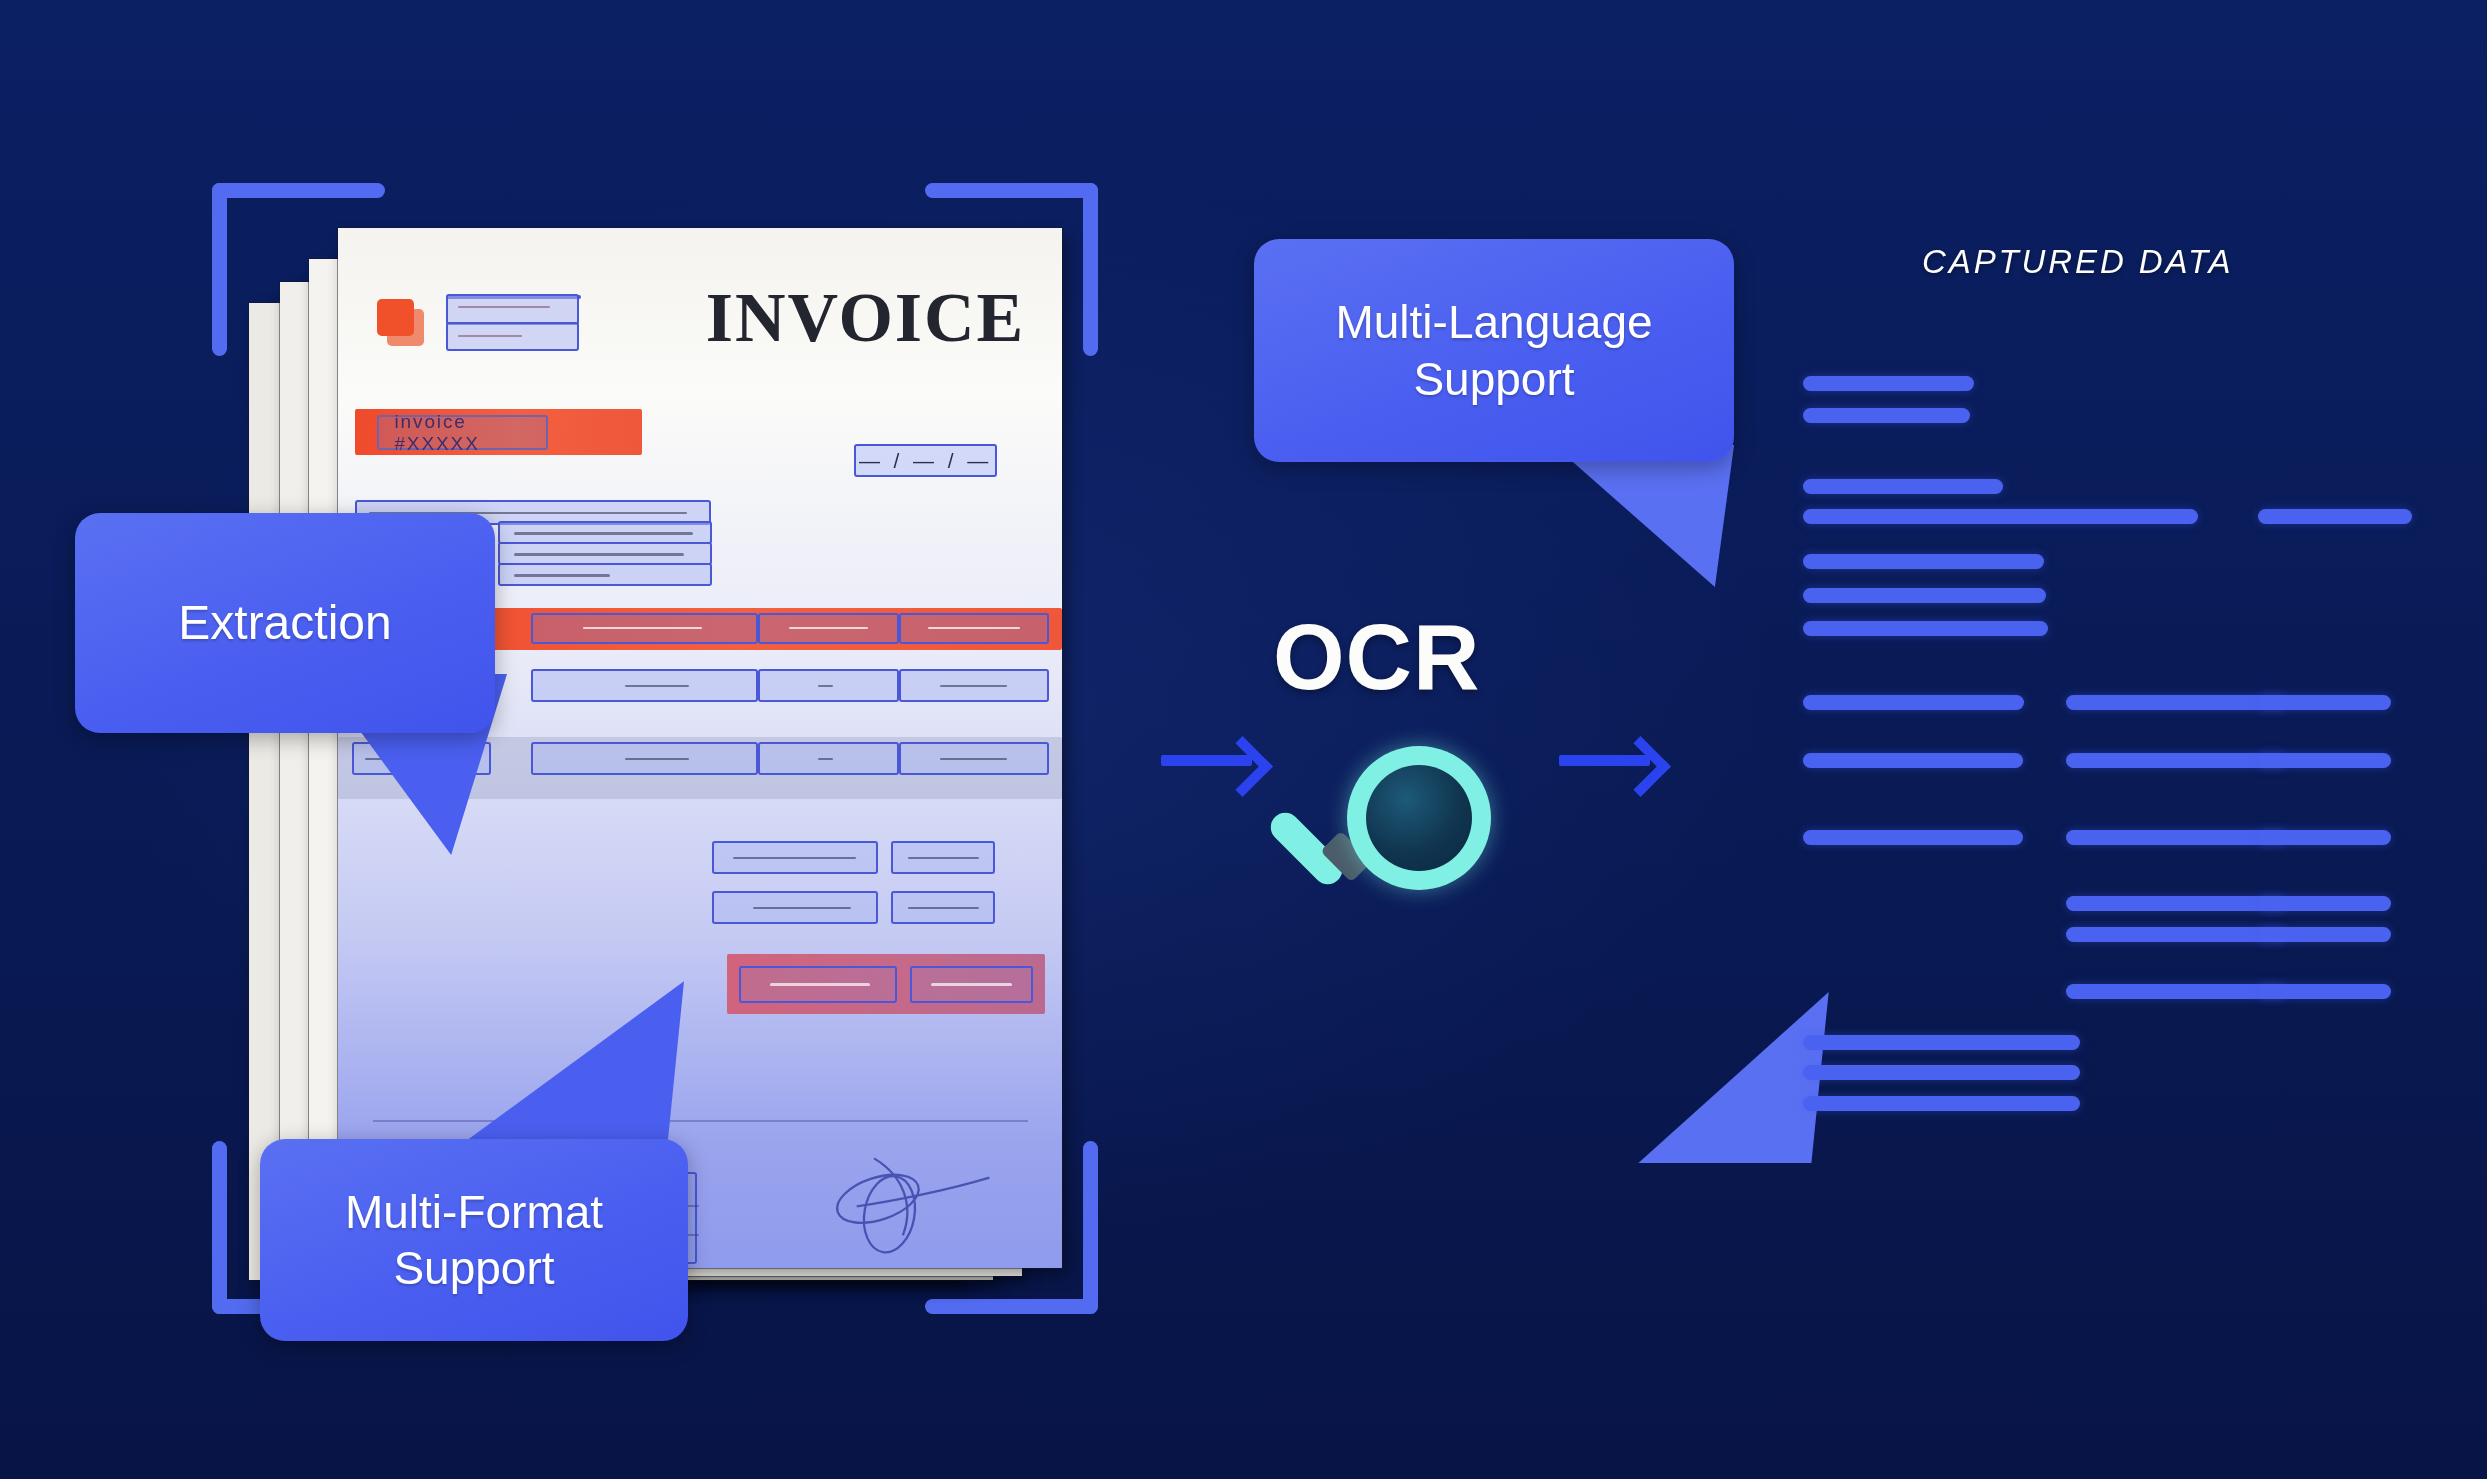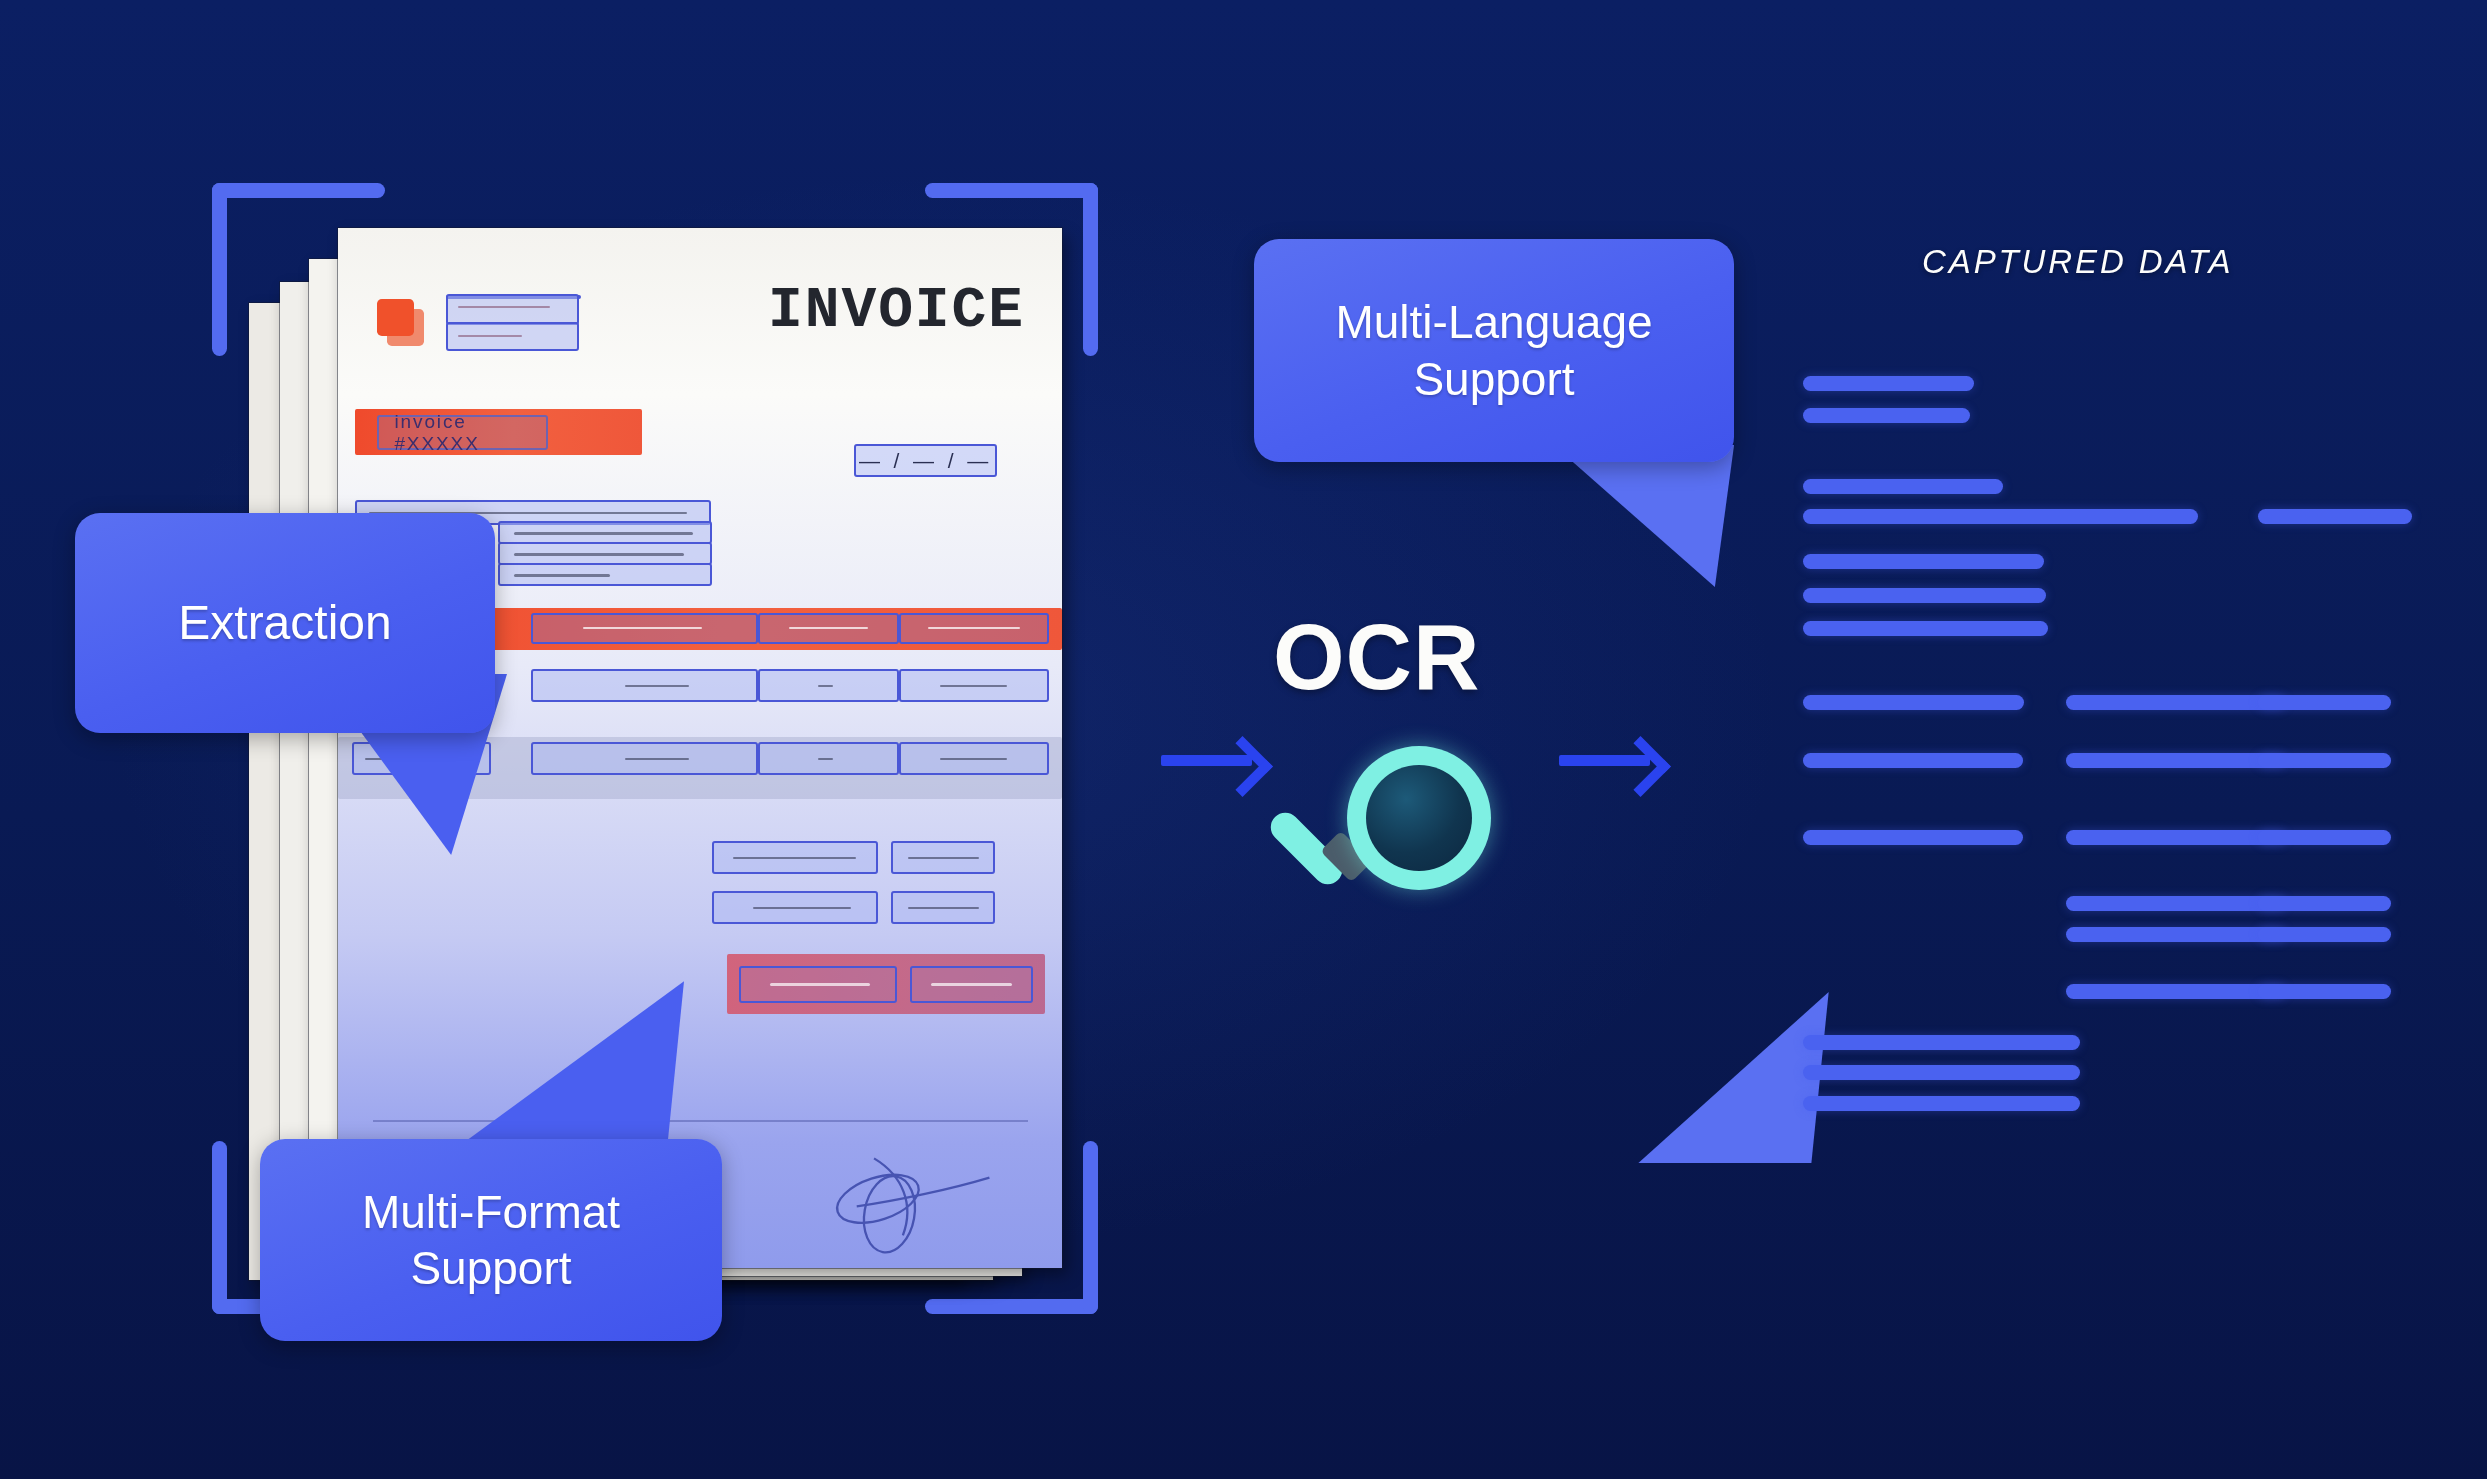--- a/index.html
+++ b/index.html
@@ -23,22 +23,22 @@
   .sheet{position:absolute;background:#f2f2ee;
          box-shadow:0 0 0 1px rgba(20,24,40,.45), 5.8px 7.7px 15.4px rgba(0,0,0,.40);}
   .sheet.s3{left:0px;  top:75px;  width:713px;height:977px;background:#eceae5;}
   .sheet.s2{left:31px; top:54px;  width:713px;height:998px;background:#f0efeb;}
   .sheet.s1{left:60px; top:31px;  width:713px;height:1017px;background:#f4f3ef;}
   .sheet.main{left:89px;top:0;    width:724px;height:1040px;
               background:linear-gradient(180deg,#f4f3ef 0%,#fbfbf9 16%,#e8eaf8 42%,#c5caf3 68%,#9aa4ee 88%,#8f9bec 100%);}
 
   .doc-inner{position:absolute;left:0;top:0;width:100%;height:100%;overflow:hidden;}
 
-  .invoice-title{position:absolute;right:37px;top:50px;font-size:58px;letter-spacing:1.9px;
-                 font-weight:700;color:#23262e;font-family:Liberation Mono, monospace;}
+  .invoice-title{position:absolute;right:37px;top:50px;font-size:70px;letter-spacing:1.9px;
+                 font-weight:700;color:#23262e;font-family:Liberation Serif, serif;}
 
   .logo-sq{position:absolute;}
   .logo-sq b{position:absolute;display:block;width:37px;height:37px;border-radius:4.8px;}
   .logo-back{background:#f08a6d;left:9.6px;top:9.6px;}
   .logo-front{background:#f0512b;left:0;top:0;}
 
   .fld{position:absolute;border:2.9px solid #4a57d6;background:rgba(175,186,243,.55);
        border-radius:2.9px;box-sizing:border-box;}
   .fld .ln{position:absolute;height:2.9px;border-radius:1.9px;background:rgba(40,44,70,.55);}
 
@@ -251,21 +251,21 @@
   </div>
   <div class="bubble" style="left:75px;top:513px;width:420px;height:220px;">
     <span style="font-size:48px;">Extraction</span>
   </div>
 
   <div class="tail" style="left:424px;top:981px;width:260px;height:193px;">
     <svg width="260" height="193" viewBox="0 0 270 200">
       <polygon points="0,198 270,0 250,198" fill="#4a5ff0"></polygon>
     </svg>
   </div>
-  <div class="bubble" style="left:260px;top:1139px;width:462px;height:202px;">
+  <div class="bubble" style="left:260px;top:1139px;width:428px;height:202px;">
     <span style="font-size:46px;">Multi-Format</span>
     <span style="font-size:46px;">Support</span>
   </div>
 
   <div class="tail" style="left:1553px;top:445px;width:222px;height:144px;">
     <svg width="222" height="144" viewBox="0 0 230 150">
       <polygon points="0,0 188,0 168,148" fill="#5a70f2"></polygon>
     </svg>
   </div>
   <div class="bubble" style="left:1254px;top:239px;width:480px;height:223px;">

